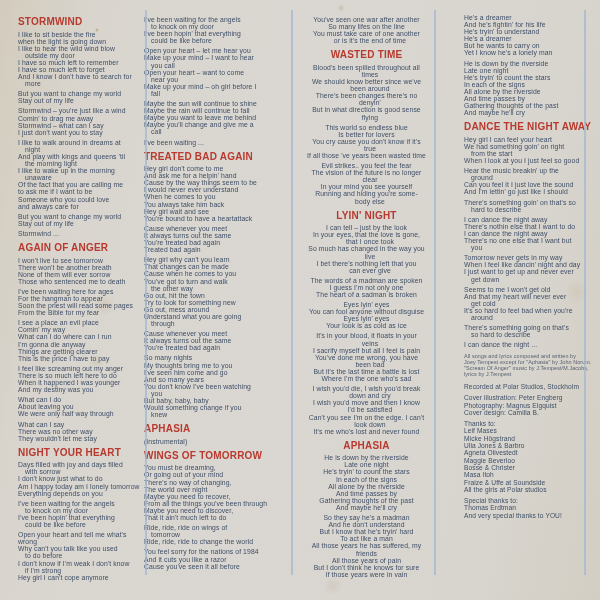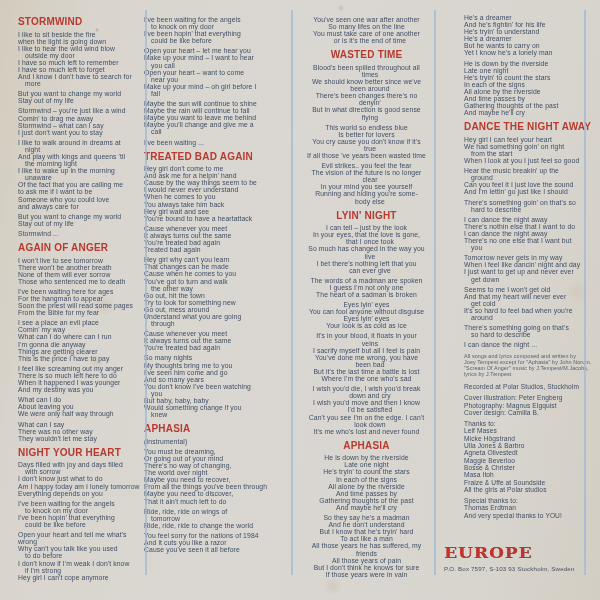--- a/index.html
+++ b/index.html
@@ -228,20 +228,21 @@
         <span class="line">You don't know I've been watching</span>
         <span class="line ind">you</span>
         <span class="line">But baby, baby, baby</span>
         <span class="line">Would something change if you</span>
         <span class="line ind">knew</span>
       </p>
       <h2>APHASIA</h2>
       <p class="stanza">
         <span class="line">(Instrumental)</span>
       </p>
+      <h2>WINGS OF TOMORROW</h2>
       <p class="stanza">
         <span class="line">You must be dreaming,</span>
         <span class="line">Or going out of your mind</span>
         <span class="line">There's no way of changing,</span>
         <span class="line">The world over night</span>
         <span class="line">Maybe you need to recover,</span>
         <span class="line">From all the things you've been through</span>
         <span class="line">Maybe you need to discover,</span>
         <span class="line">That it ain't much left to do</span>
       </p>
@@ -444,17 +445,13 @@
         <span class="line">Thomas Erdtman</span>
         <span class="line">And very special thanks to YOU!</span>
       </p>
     </div>
 
   <div class="divider" style="left:145px;"></div>
   <div class="divider" style="left:291px;"></div>
   <div class="divider" style="left:434px;"></div>
   <div class="divider" style="left:584px;"></div>
 
-  <div class="footer">
-    <div class="logo">EUROPE</div>
-    <div class="address">P.O. Box 7597, S-103 93 Stockholm, Sweden</div>
-  </div>
 </div>
 
 </body></html>

